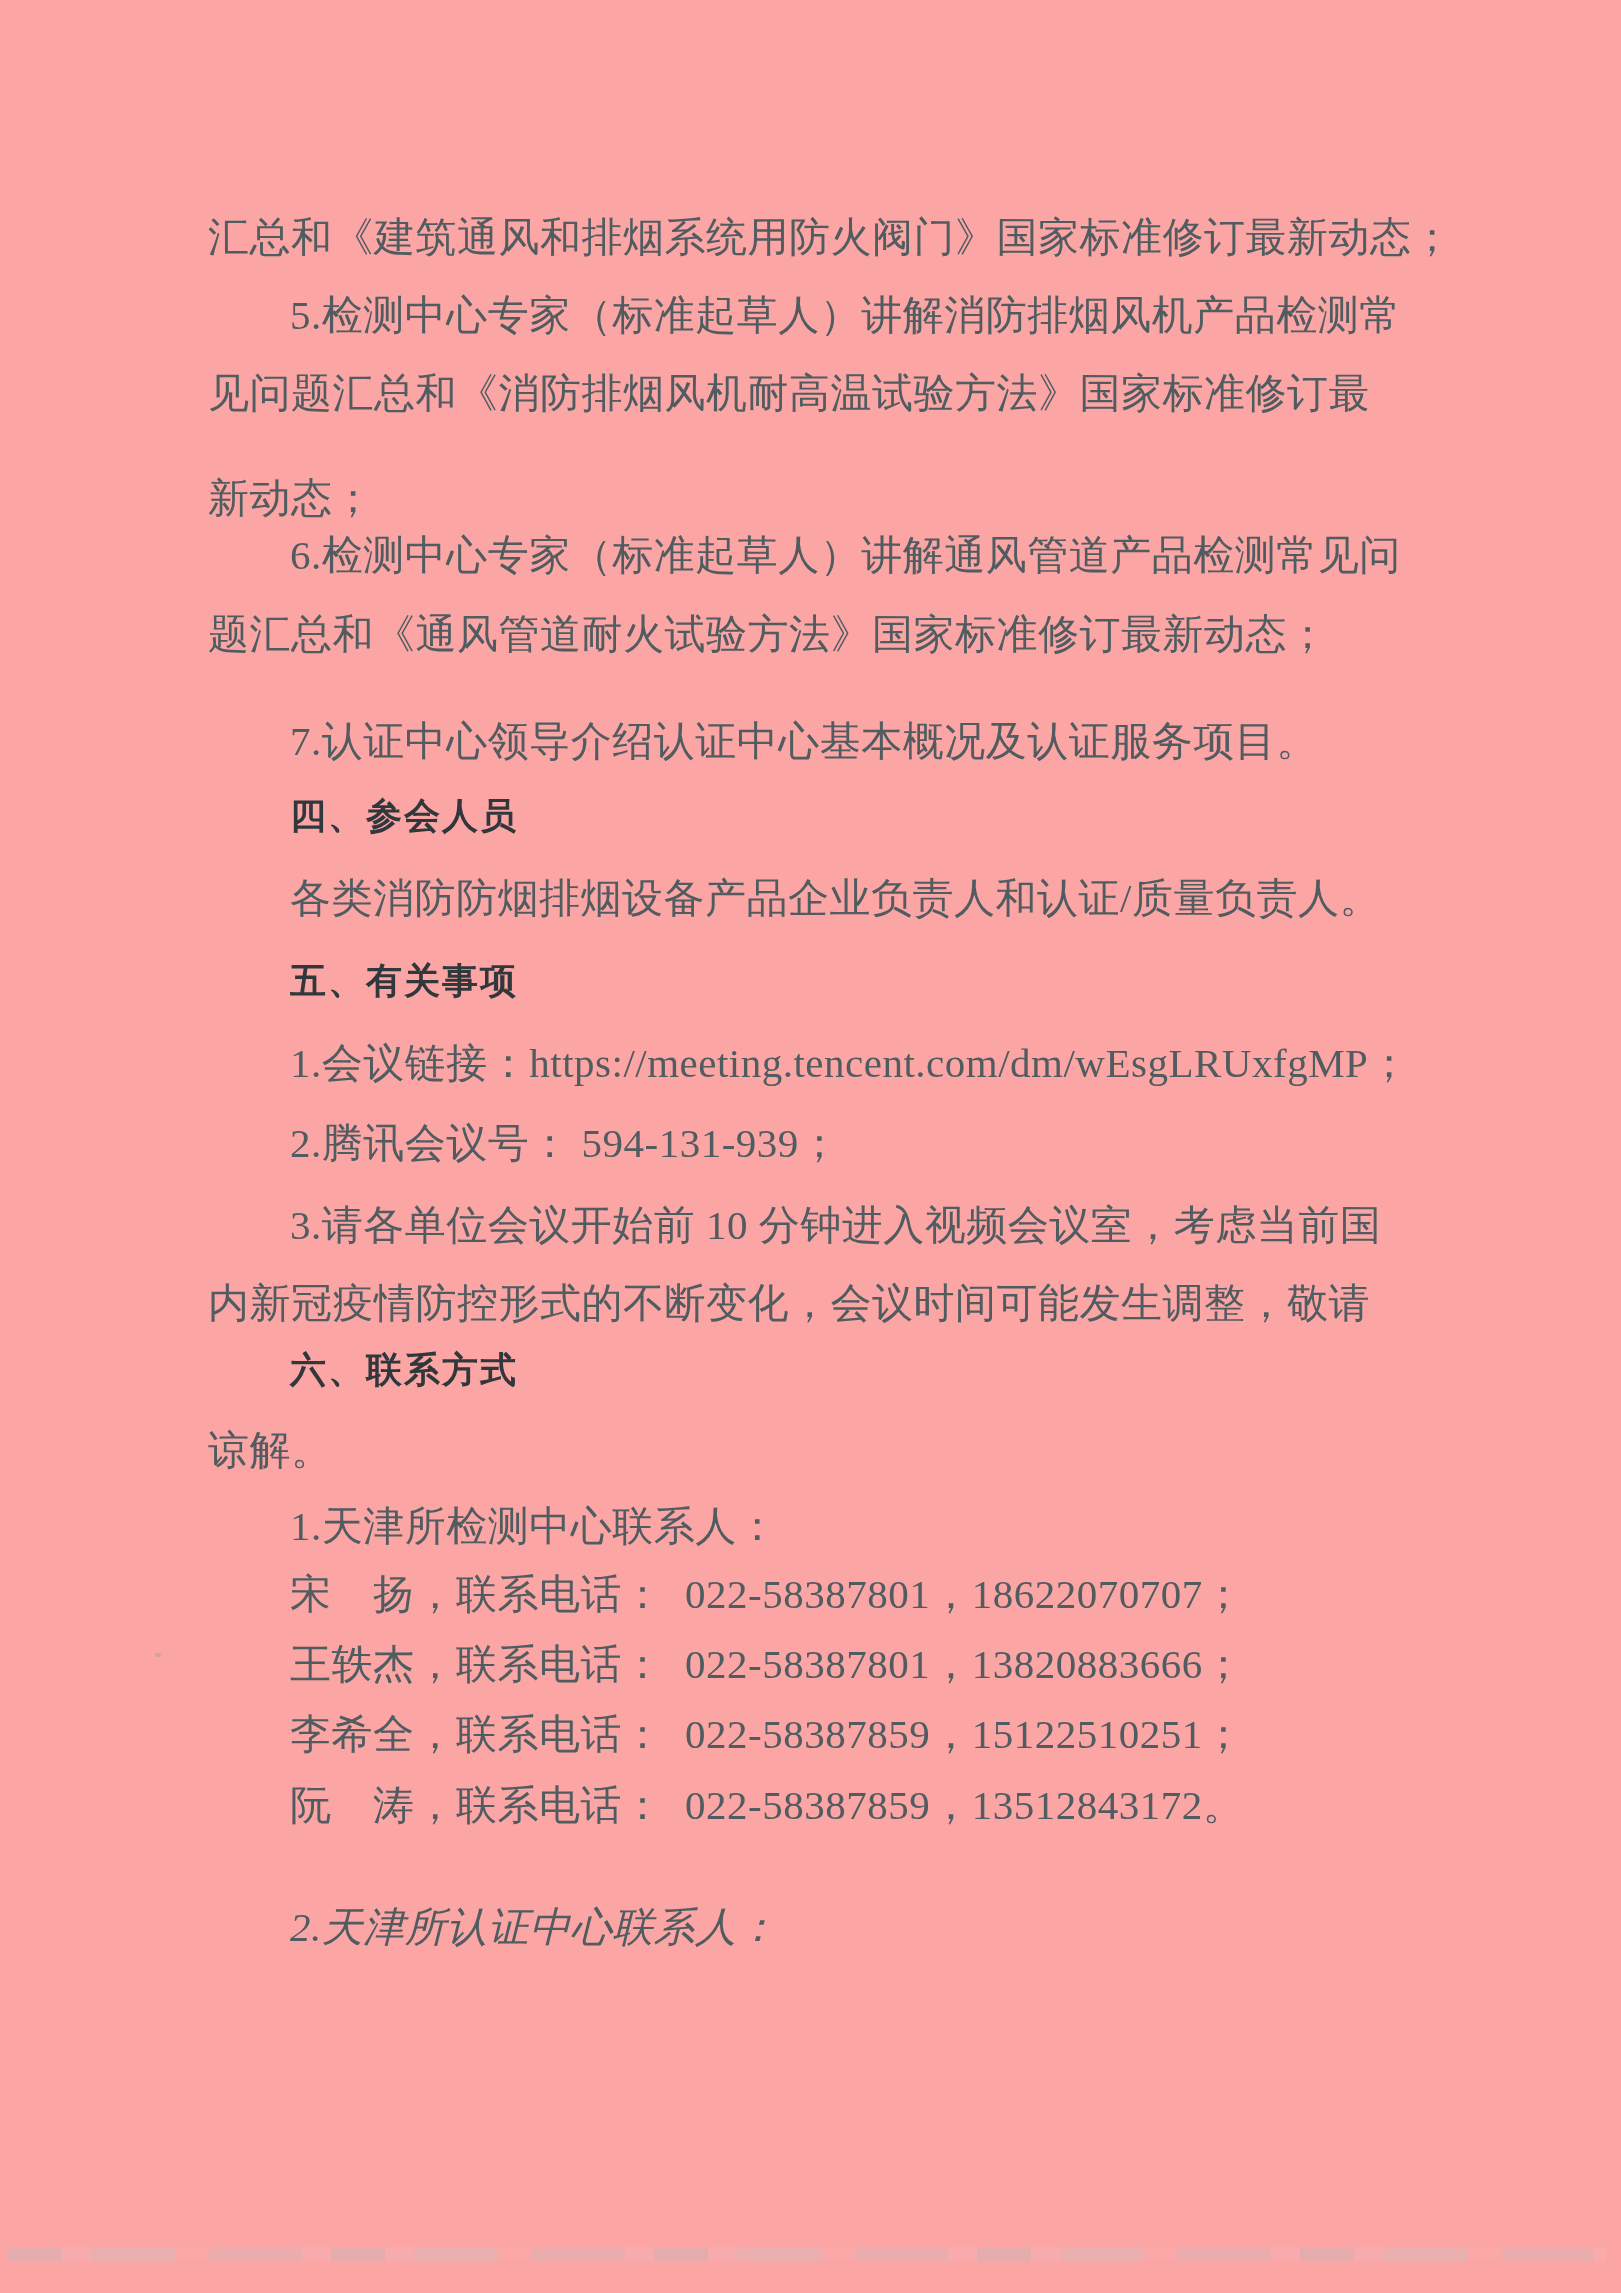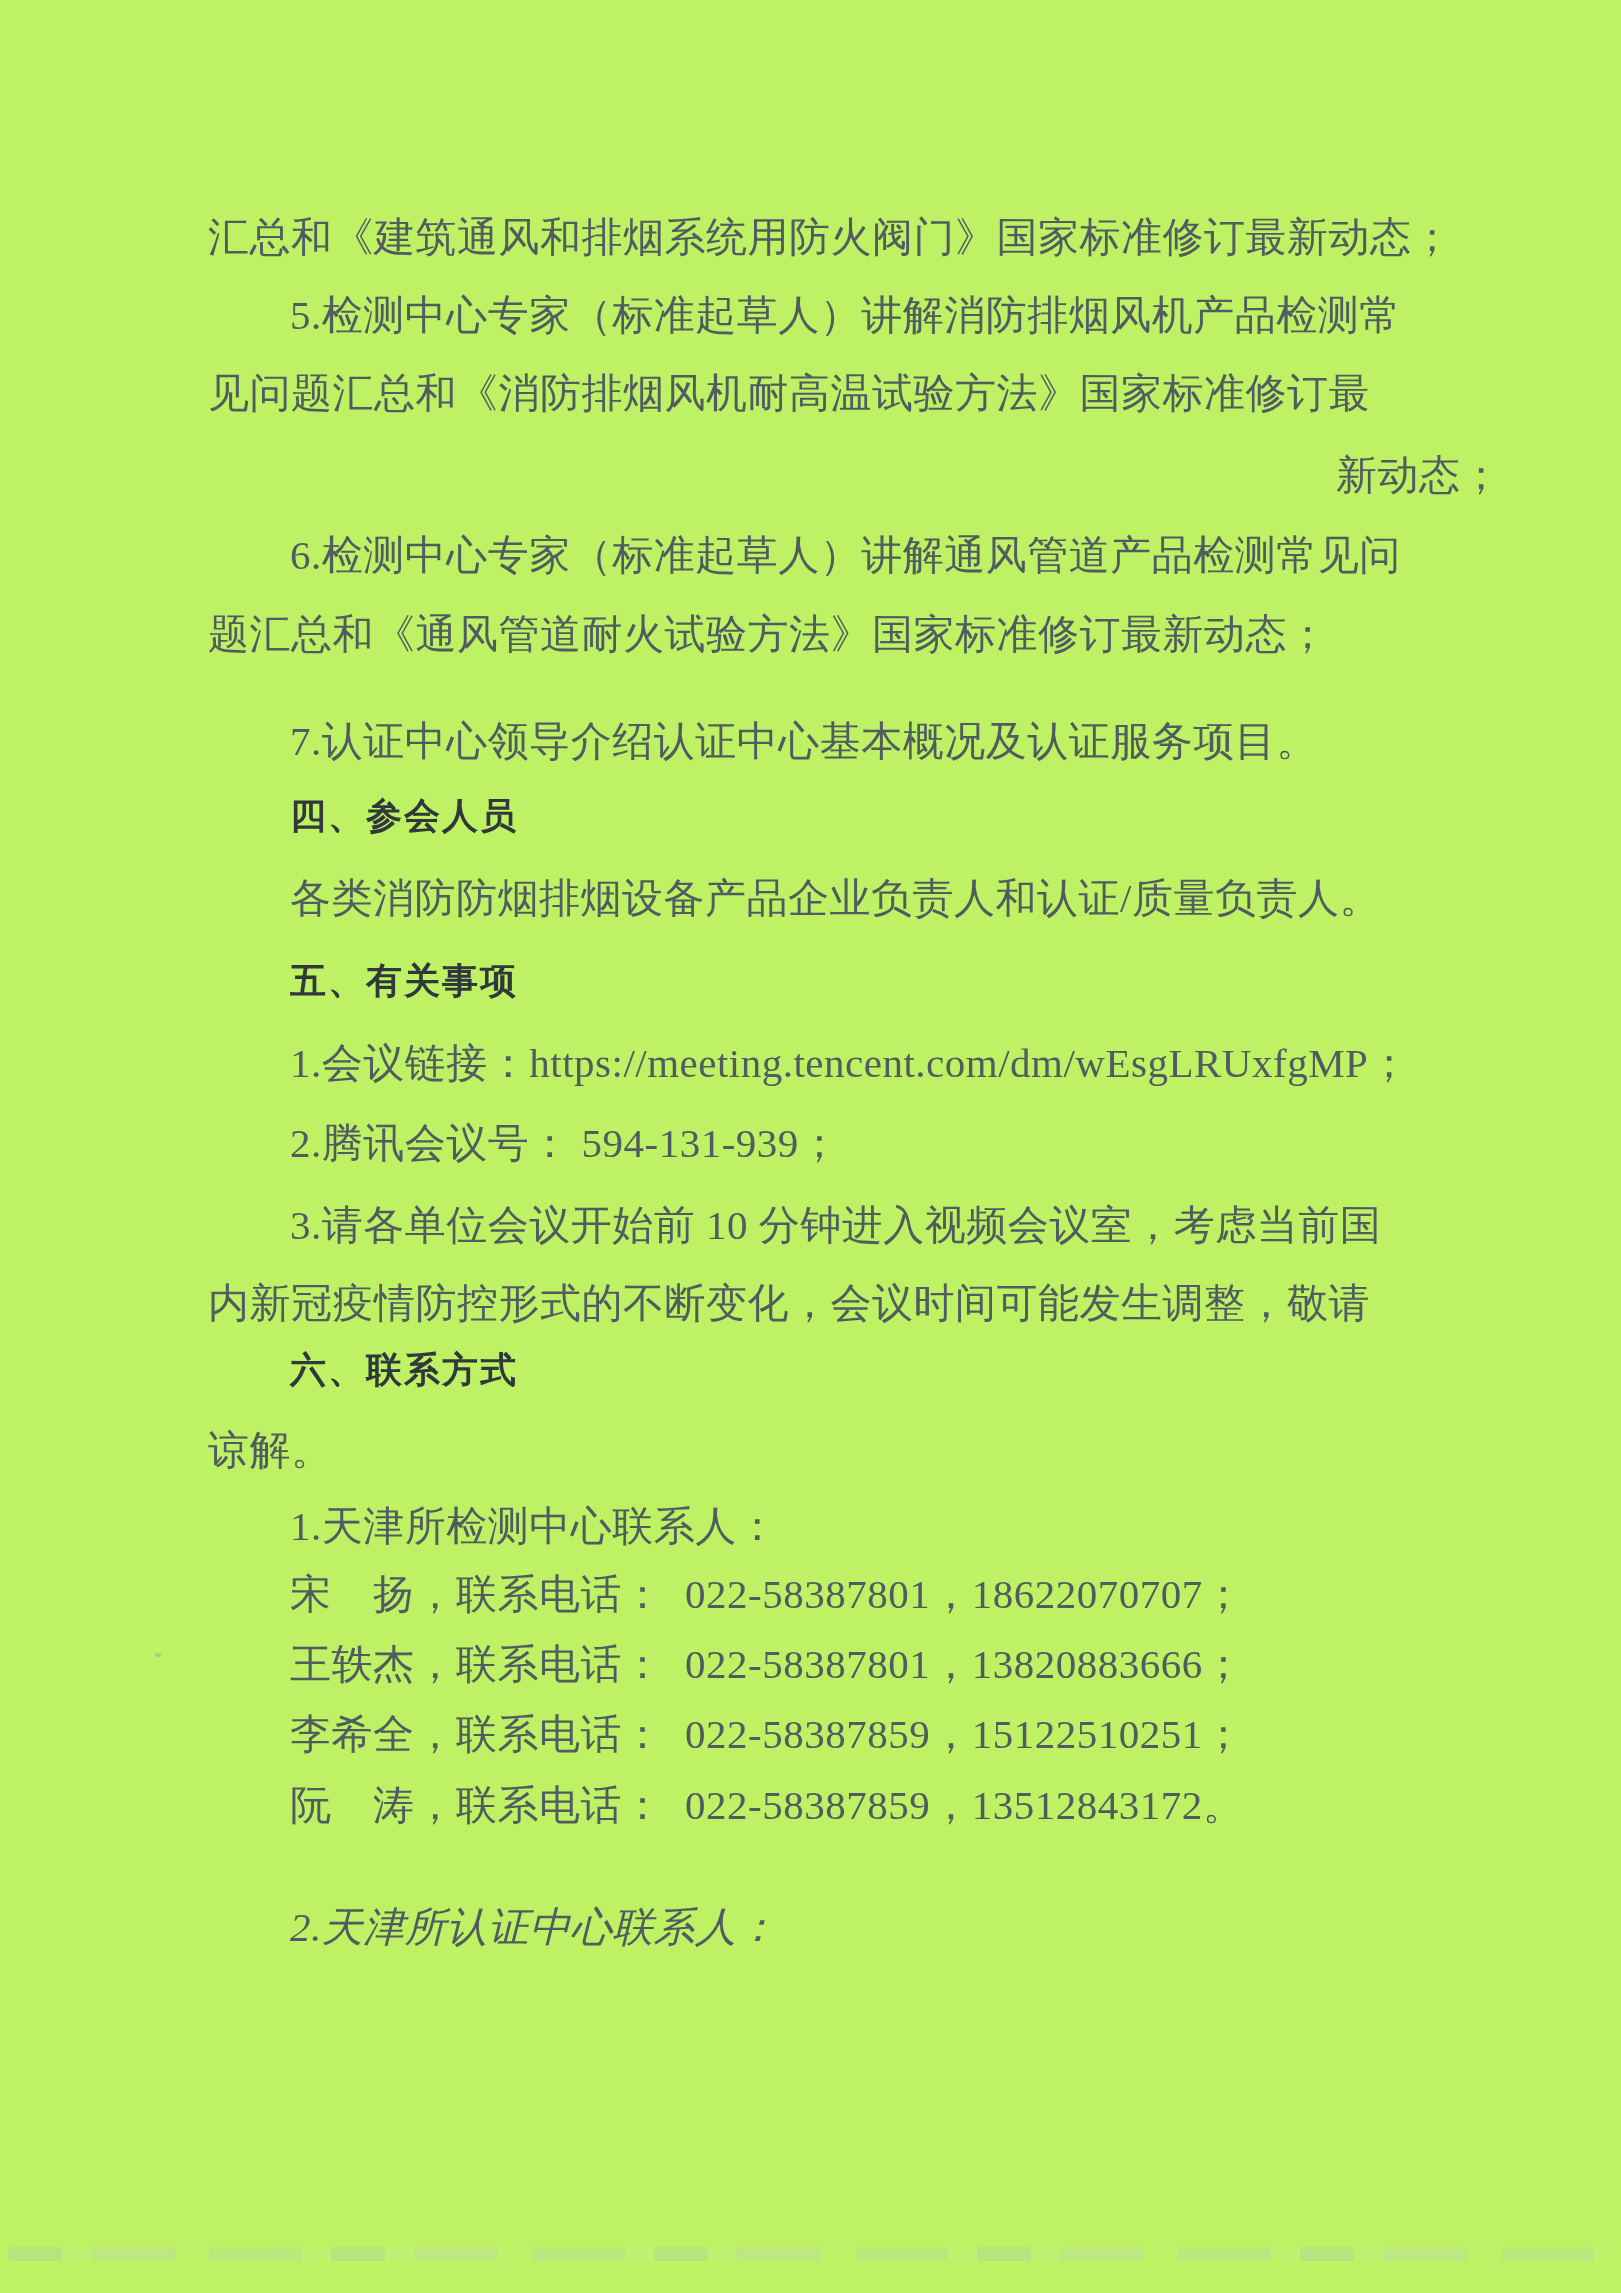--- a/index.html
+++ b/index.html
@@ -5,21 +5,21 @@
   html, body { margin: 0; padding: 0; }
   body {
     width: 1621px; height: 2294px;
     background: #ffffff;
     position: relative;
     overflow: hidden;
     font-family: "Liberation Serif", "DejaVu Serif", serif;
   }
   .page {
     position: absolute; inset: 0;
-    background: #bef264;
+    background: #fca5a5;
   }
   .ln {
     position: absolute;
     left: 208px;
     width: 1294px;
     margin: 0;
     font-size: 41px;
     line-height: 1.15;
     letter-spacing: 0.5px;
     color: #515c60;
@@ -32,21 +32,21 @@
     font-weight: 700;
     font-size: 36px;
     color: #30383c;
     letter-spacing: 2px;
   }
   .link { color: #515c60; text-decoration: none; cursor: pointer; }
   
   .ln:nth-of-type(1)  { top: 214px; }
   .ln:nth-of-type(2)  { top: 292px; }
   .ln:nth-of-type(3)  { top: 370px; }
-  .ln:nth-of-type(4)  { top: 452px; text-align: right; }
+  .ln:nth-of-type(4)  { top: 475px; }
   .ln:nth-of-type(5)  { top: 532px; }
   .ln:nth-of-type(6)  { top: 611px; }
   .ln:nth-of-type(7)  { top: 718px; }
   .ln:nth-of-type(8)  { top: 795px; }
   .ln:nth-of-type(9)  { top: 875px; }
   .ln:nth-of-type(10) { top: 960px; }
   .ln:nth-of-type(11) { top: 1040px; }
   .ln:nth-of-type(12) { top: 1120px; }
   .ln:nth-of-type(13) { top: 1202px; }
   .ln:nth-of-type(14) { top: 1280px; }

